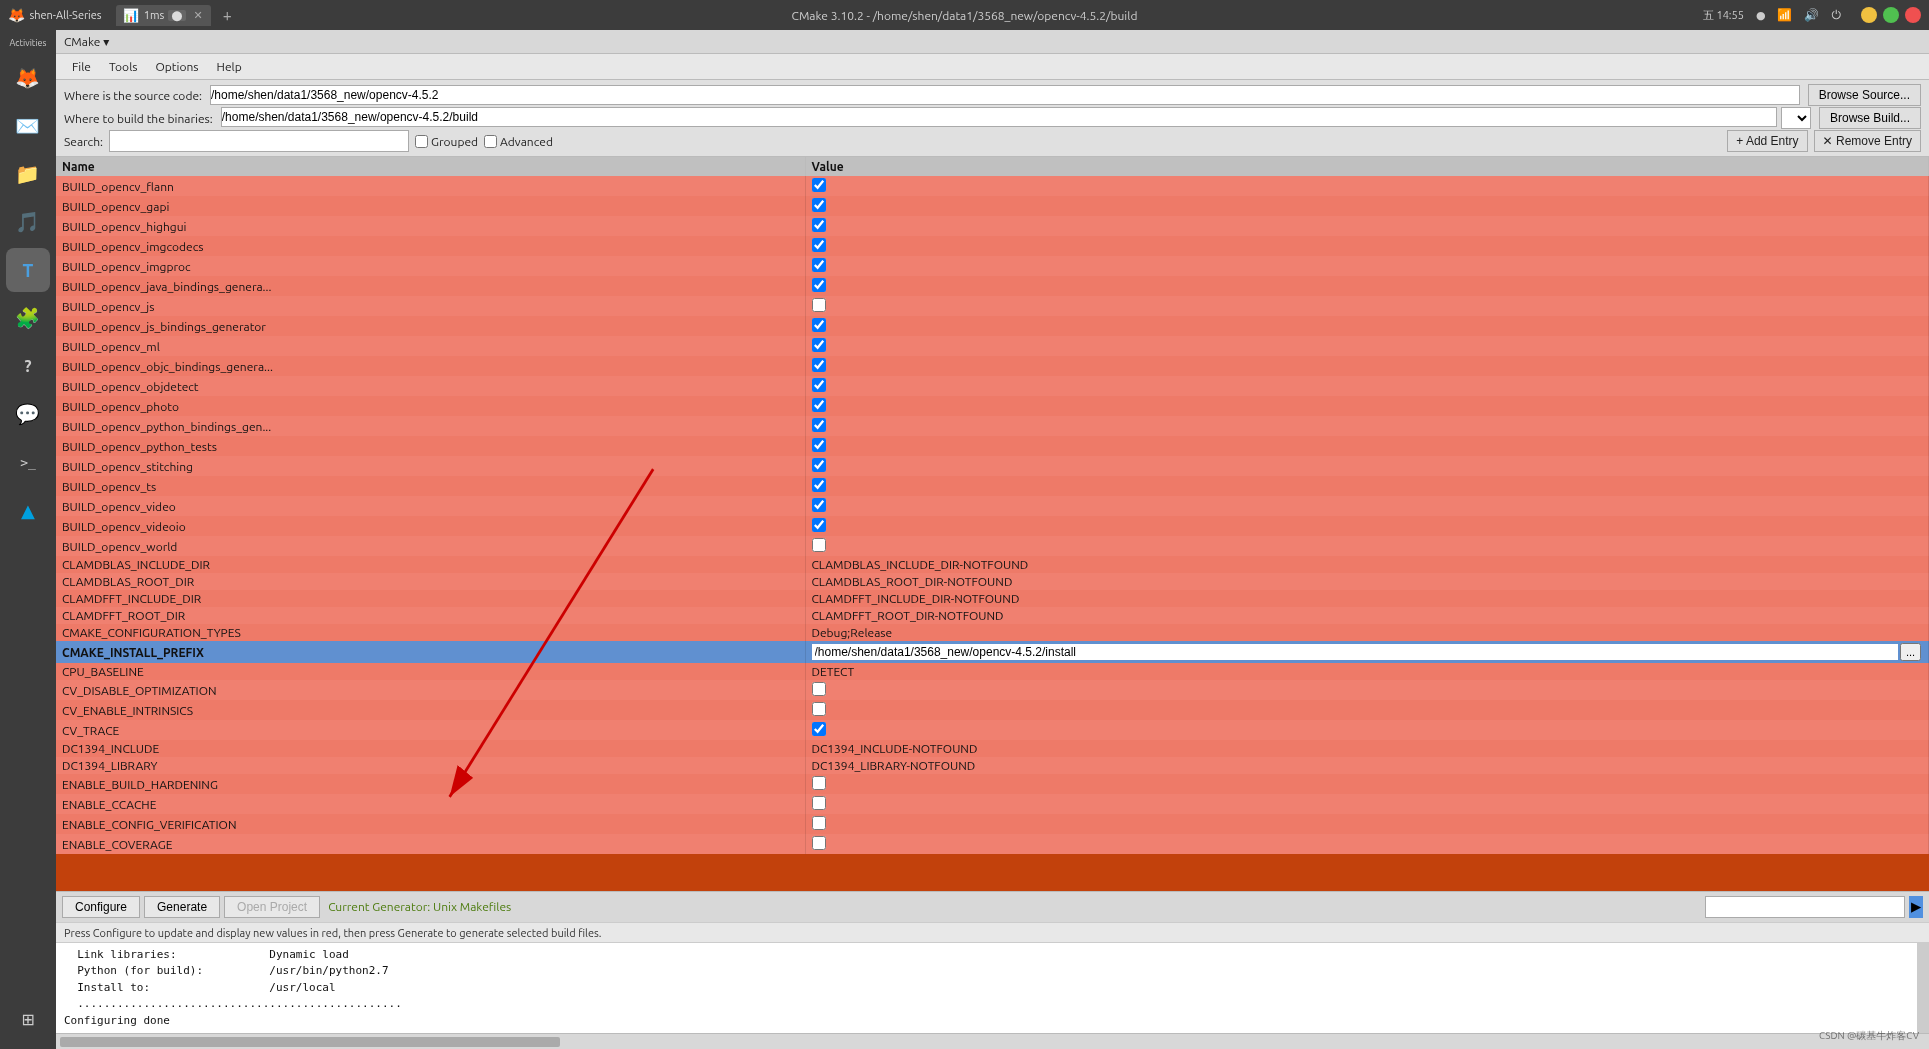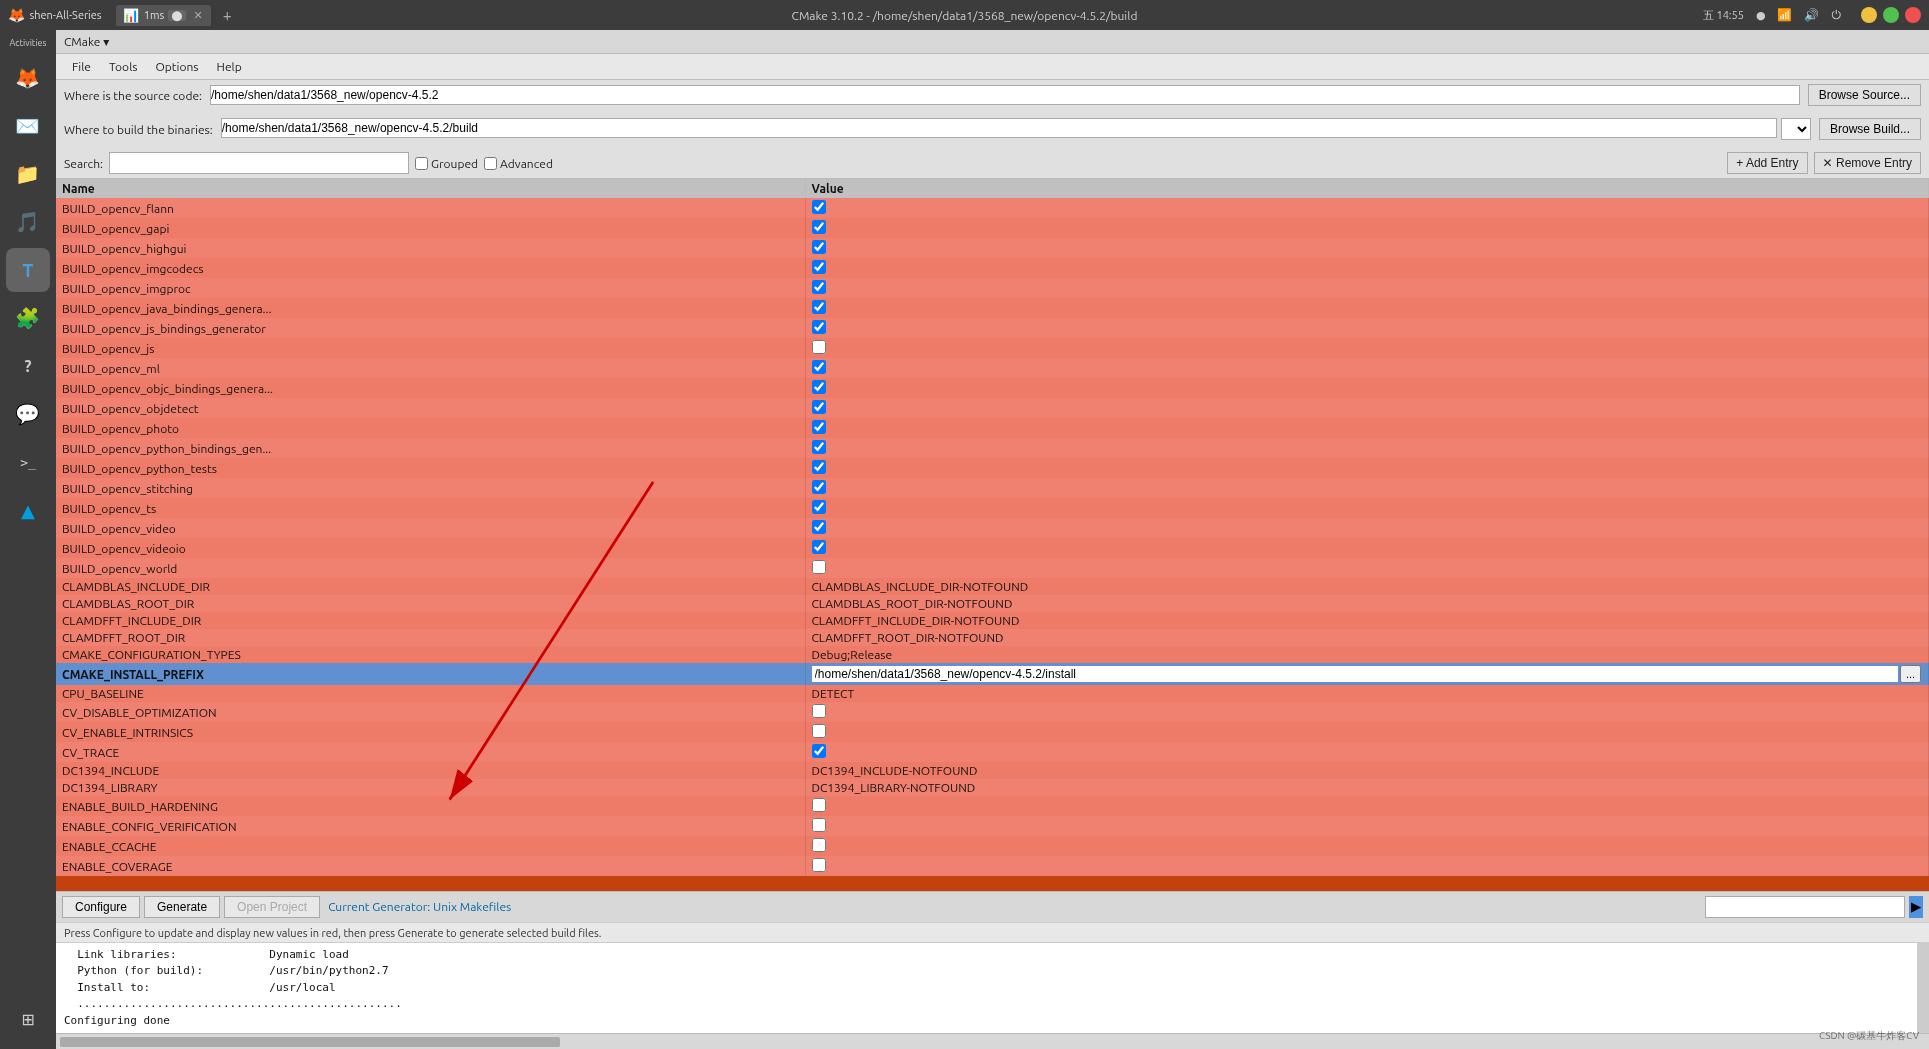--- a/index.html
+++ b/index.html
@@ -109,21 +109,21 @@
       font-size: 12px;
       color: #222;
     }
 
     
     .cmake-toolbar {
       background: #e0e0e0;
       padding: 4px 8px;
       display: flex;
       flex-direction: column;
-      gap: 12px;
+      gap: 1px;
       border-bottom: 1px solid #bbb;
       flex-shrink: 0;
     }
     .toolbar-row {
       display: flex;
       align-items: center;
       gap: 8px;
     }
     .toolbar-label {
       font-size: 12px;
@@ -453,26 +453,26 @@
             </tr>
             <tr>
               <td style="font-weight: normal;">BUILD_opencv_imgproc</td>
               <td class="value-cell"><input type="checkbox" checked="" style="width: 14px; height: 14px;"></td>
             </tr>
             <tr>
               <td style="font-weight: normal;">BUILD_opencv_java_bindings_genera...</td>
               <td class="value-cell"><input type="checkbox" checked="" style="width: 14px; height: 14px;"></td>
             </tr>
             <tr>
+              <td style="font-weight: normal;">BUILD_opencv_js</td>
+              <td class="value-cell"><input type="checkbox" style="width: 14px; height: 14px;"></td>
+            </tr>
+            <tr>
               <td style="font-weight: normal;">BUILD_opencv_js_bindings_generator</td>
               <td class="value-cell"><input type="checkbox" checked="" style="width: 14px; height: 14px;"></td>
-            </tr>
-            <tr>
-              <td style="font-weight: normal;">BUILD_opencv_js</td>
-              <td class="value-cell"><input type="checkbox" style="width: 14px; height: 14px;"></td>
             </tr>
             <tr>
               <td style="font-weight: normal;">BUILD_opencv_ml</td>
               <td class="value-cell"><input type="checkbox" checked="" style="width: 14px; height: 14px;"></td>
             </tr>
             <tr>
               <td style="font-weight: normal;">BUILD_opencv_objc_bindings_genera...</td>
               <td class="value-cell"><input type="checkbox" checked="" style="width: 14px; height: 14px;"></td>
             </tr>
             <tr>
@@ -557,25 +557,25 @@
             </tr>
             <tr>
               <td style="font-weight: normal;">DC1394_LIBRARY</td>
               <td class="value-cell">DC1394_LIBRARY-NOTFOUND</td>
             </tr>
             <tr>
               <td style="font-weight: normal;">ENABLE_BUILD_HARDENING</td>
               <td class="value-cell"><input type="checkbox" style="width: 14px; height: 14px;"></td>
             </tr>
             <tr>
+              <td style="font-weight: normal;">ENABLE_CCACHE</td>
+              <td class="value-cell"><input type="checkbox" style="width: 14px; height: 14px;"></td>
+            </tr>
+            <tr>
               <td style="font-weight: normal;">ENABLE_CONFIG_VERIFICATION</td>
-              <td class="value-cell"><input type="checkbox" style="width: 14px; height: 14px;"></td>
-            </tr>
-            <tr>
-              <td style="font-weight: normal;">ENABLE_CCACHE</td>
               <td class="value-cell"><input type="checkbox" style="width: 14px; height: 14px;"></td>
             </tr>
             <tr>
               <td style="font-weight: normal;">ENABLE_COVERAGE</td>
               <td class="value-cell"><input type="checkbox" style="width: 14px; height: 14px;"></td>
             </tr>
           </tbody>
       </table>
 
       <svg class="arrow-overlay" viewBox="0 0 1380 470" preserveAspectRatio="none">
@@ -587,21 +587,21 @@
         <line x1="440" y1="200" x2="290" y2="410" stroke="#cc0000" stroke-width="2" marker-end="url(#arrowhead)"></line>
       </svg>
     </div>
 
     <div class="bottom-panel">
 
       <div class="bottom-toolbar">
         <button class="bottom-btn">Configure</button>
         <button class="bottom-btn">Generate</button>
         <button class="bottom-btn disabled">Open Project</button>
-        <span style="font-size:12px;color:#0369a1;margin-left:4px;">Current Generator: Unix Makefiles</span>
+        <span style="font-size:12px;color:#4d7c0f;margin-left:4px;">Current Generator: Unix Makefiles</span>
         <div style="flex:1;"></div>
         <input type="text" style="width: 200px; height: 22px; border: 1px solid rgb(170, 170, 170); background: white; font-size: 12px;">
         <button style="width:14px;height:22px;background:#5090e0;border:none;cursor:pointer;">▶</button>
       </div>
 
       <div style="background:#e8e8e8;padding:3px 8px;border-top:1px solid #ccc;border-bottom:1px solid #ccc;">
         <span style="font-size:11px;color:#333;">Press Configure to update and display new values in red, then press Generate to generate selected build files.</span>
       </div>
 
       <div class="log-scroll-area">

